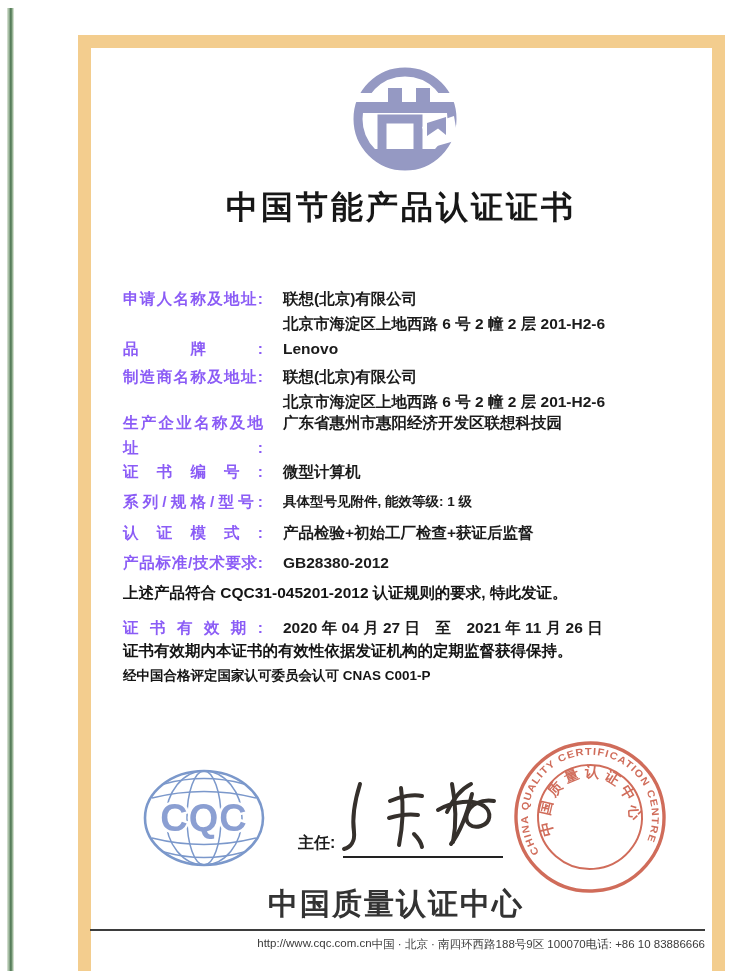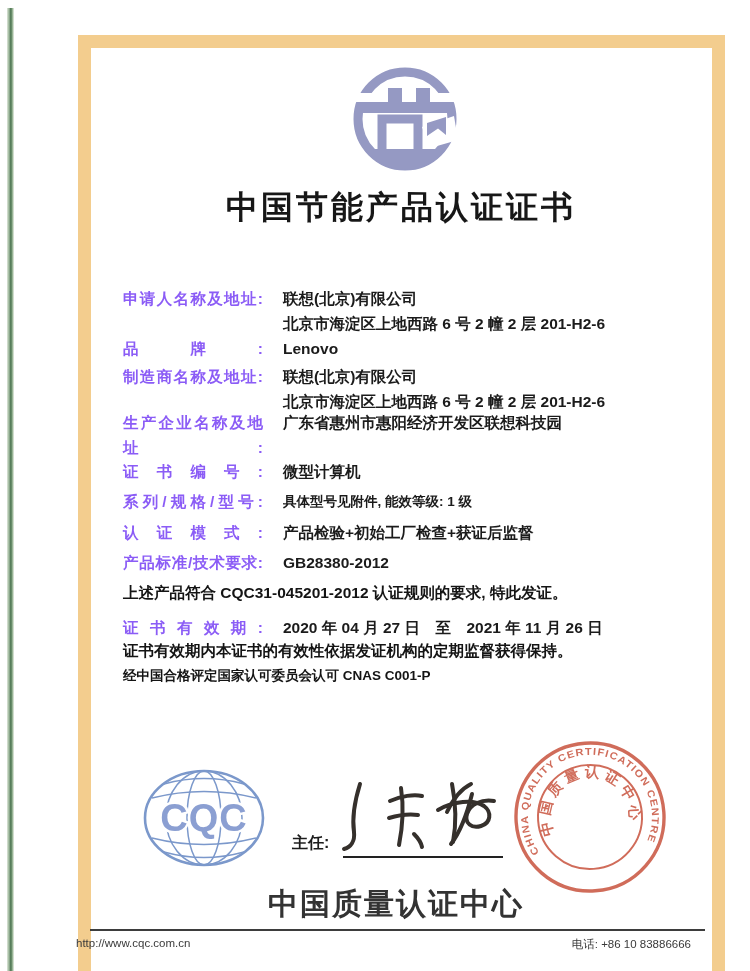--- a/index.html
+++ b/index.html
@@ -27,32 +27,32 @@
   .row{position:absolute;left:123px;font-size:15.5px;line-height:25px;}
   .f-label{
     display:inline-block;width:140px;font-weight:800;vertical-align:top;
     text-align:justify;text-align-last:justify;color:#8b5cf6;
   }
   .f-val{position:absolute;left:160px;top:0;width:420px;white-space:nowrap;font-weight:600;color:#1b1b1b;}
   .f-val.small{font-size:13.5px;}
   .f-val.bold{font-weight:800;}
   .wide-line{position:absolute;left:123px;width:560px;font-size:15.5px;font-weight:700;color:#141414;white-space:nowrap;}
   .wide-line.small{font-size:13.5px;font-weight:700;}
-  .sig-label{position:absolute;left:292px;top:833px;font-size:16px;font-weight:800;}
+  .sig-label{position:absolute;left:298px;top:833px;font-size:16px;font-weight:800;}
   .sig-line{position:absolute;left:343px;top:856px;width:160px;height:2px;background:#222;}
   .sig-svg{position:absolute;left:330px;top:760px;width:180px;height:100px;}
   .globe-svg{position:absolute;left:140px;top:766px;width:128px;height:104px;}
   .stamp-svg{position:absolute;left:505px;top:732px;width:170px;height:170px;opacity:.9;transform:rotate(-4deg);}
   .issuer-name{
     position:absolute;left:91px;top:884px;width:610px;text-align:center;
     font-size:30px;font-weight:600;letter-spacing:2px;color:#333;
   }
   .footer-rule{position:absolute;left:90px;top:929px;width:615px;height:2px;background:#3d3d3d;}
   .footer{
-    position:absolute;left:76px;top:937px;width:615px;display:flex;justify-content:space-between;
+    position:absolute;left:90px;top:937px;width:615px;display:flex;justify-content:flex-end;
     font-size:11.5px;color:#3a3a3a;
   }
 </style>
 </head>
 <body>
 
 <div class="doc">
 
   <div class="green-stripe"></div>
   <div class="frame"></div>
@@ -186,16 +186,17 @@
     <text font-family="Liberation Sans, sans-serif" font-size="14.5" font-weight="700" letter-spacing="3" fill="#cb5d49">
       <textPath href="#inner-text-path" textLength="150" lengthAdjust="spacing">中国质量认证中心</textPath>
     </text>
   </svg>
 
   <div class="issuer-name">中国质量认证中心</div>
 
   <div class="footer-rule"></div>
   <div class="footer">
     <span>http://www.cqc.com.cn</span>
+    <span>中国 · 北京 · 南四环西路188号9区  100070</span>
     <span>电话:  +86  10  83886666</span>
   </div>
 
 </div>
 
 </body></html>

